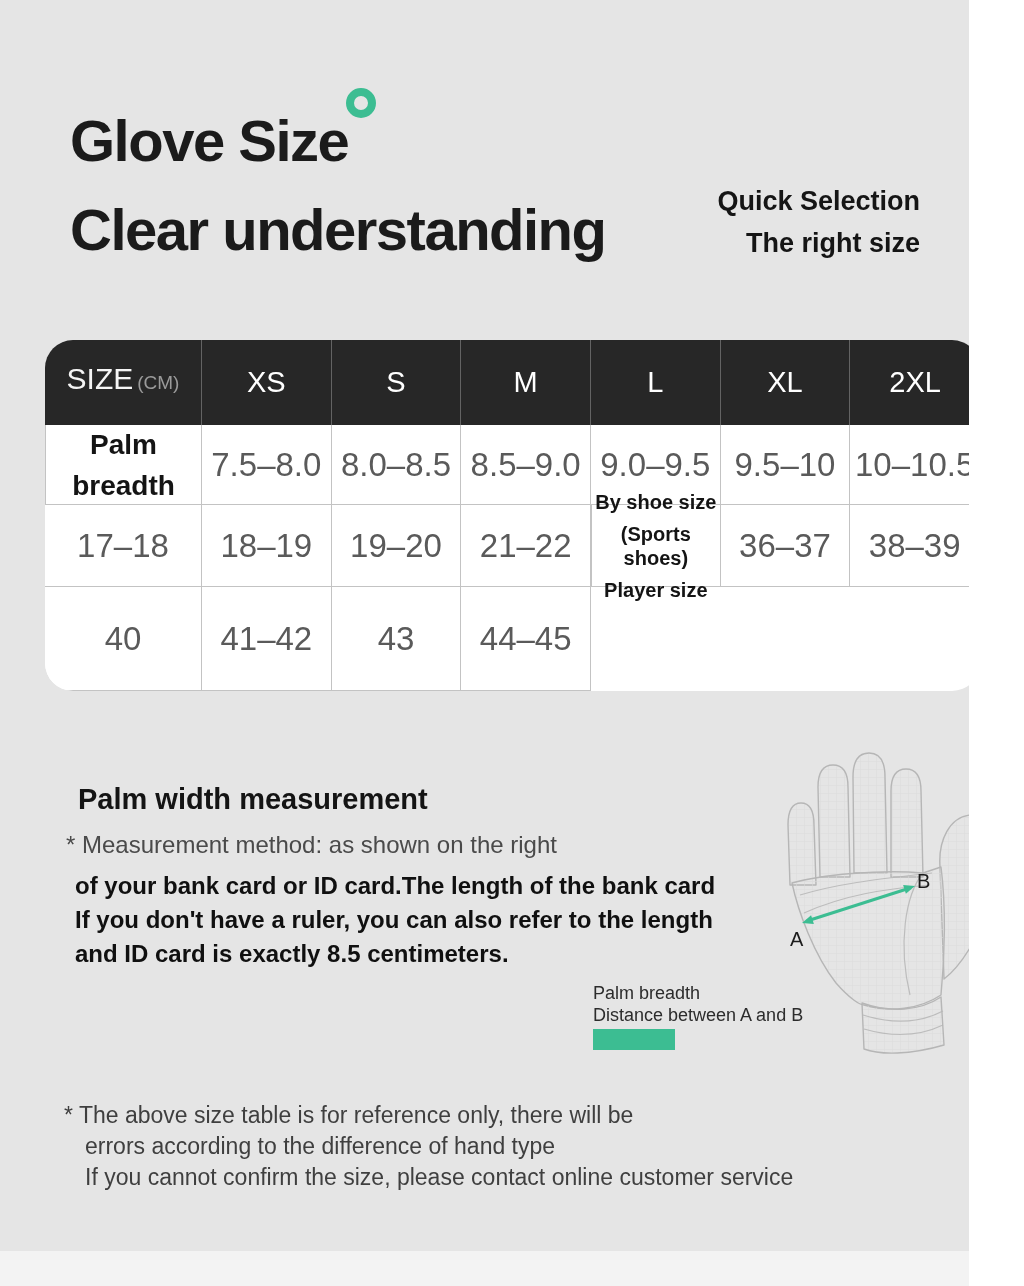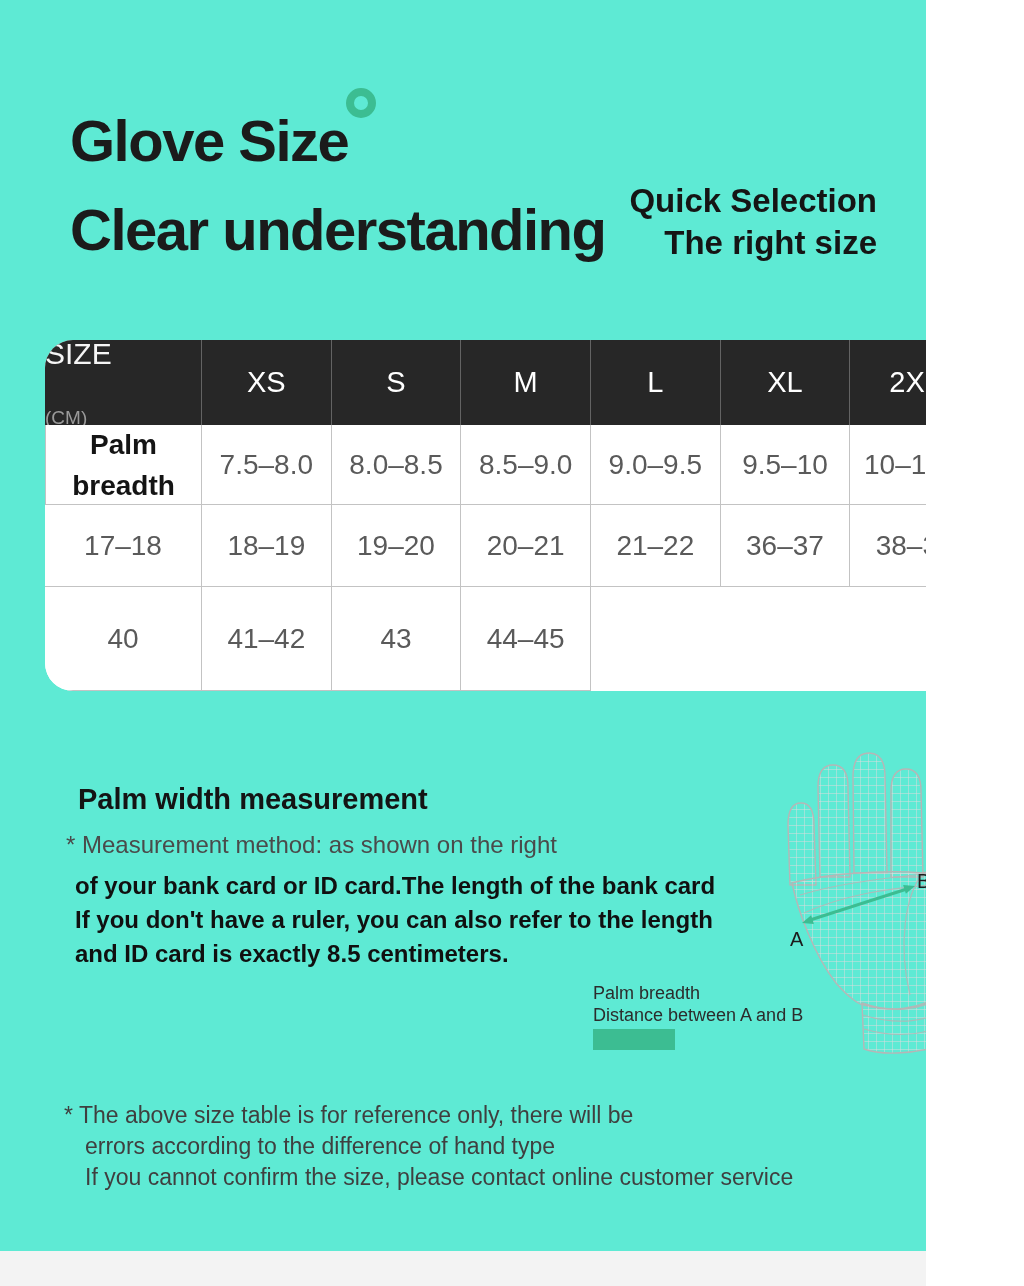--- a/index.html
+++ b/index.html
@@ -1,34 +1,34 @@
 <!DOCTYPE html>
 <html><head>
 <meta charset="utf-8">
 <style>
   html,body{margin:0;padding:0;}
   body{font-family:"Liberation Sans","DejaVu Sans",sans-serif;background:#ffffff;}
-  .page{position:relative;width:926px;height:1286px;background:#5eead4;overflow:hidden;}
+  .page{position:relative;width:926px;height:1286px;background:#e5e5e5;overflow:hidden;padding-left:43px;}
 
   
   .title{position:absolute;left:70px;top:96px;font-size:58px;font-weight:800;color:#1b1b1b;letter-spacing:-1.5px;line-height:89px;}
   .title div{white-space:nowrap;}
   .ring{position:absolute;left:346px;top:88px;width:14px;height:14px;border:8px solid #3cbd92;border-radius:50%;}
-  .tagline{position:absolute;right:49px;top:180px;text-align:right;font-size:33px;font-weight:700;color:#151515;line-height:42px;}
+  .tagline{position:absolute;right:49px;top:180px;text-align:right;font-size:27px;font-weight:700;color:#151515;line-height:42px;}
 
   
   .size-table{position:absolute;left:45px;top:340px;width:935px;border-radius:28px;overflow:hidden;background:#fff;}
   .size-grid{display:grid;grid-template-columns:157px repeat(6,1fr);grid-template-rows:85px 80px 82px 104px;}
   .cell{display:flex;align-items:center;justify-content:center;text-align:center;box-sizing:border-box;}
   .hcell{background:#272727;color:#ffffff;font-size:29px;font-weight:500;border-right:1px solid rgba(255,255,255,0.28);}
   .hcell.last{border-right:none;}
-  .hcell-size{flex-direction:column;align-items:baseline;gap:4px;}
+  .hcell-size{flex-direction:row;align-items:baseline;gap:4px;}
   .hcell-size .sz{font-size:30px;font-weight:500;color:#f5f5f5;}
   .hcell-size .cm{font-size:19px;color:#9a9a9a;margin-top:32px;}
-  .bcell{background:#ffffff;border-right:1px solid #c3c3c3;border-bottom:1px solid #c3c3c3;color:#5a5a5a;font-size:28px;}
+  .bcell{background:#ffffff;border-right:1px solid #c3c3c3;border-bottom:1px solid #c3c3c3;color:#5a5a5a;font-size:33px;}
   .bcell.first{border-left:1px solid #c3c3c3;}
   .rowlabel{flex-direction:column;color:#141414;font-weight:700;font-size:28px;line-height:33px;gap:8px;}
   .rowlabel.small{font-size:20px;line-height:24px;font-weight:700;}
 
   
   .meas-heading{position:absolute;left:78px;top:783px;font-size:29px;font-weight:700;color:#141414;}
   .meas-note{position:absolute;left:66px;top:831px;font-size:24px;color:#4a4a4a;}
   .meas-body{position:absolute;left:75px;top:869px;font-size:24px;font-weight:700;color:#101010;line-height:34px;}
   .meas-body div{white-space:nowrap;}
 
@@ -88,23 +88,27 @@
       <div class="cell bcell">7.5–8.0</div>
       <div class="cell bcell">8.0–8.5</div>
       <div class="cell bcell">8.5–9.0</div>
       <div class="cell bcell">9.0–9.5</div>
       <div class="cell bcell">9.5–10</div>
       <div class="cell bcell">10–10.5</div>
 
       <div class="cell bcell">17–18</div>
       <div class="cell bcell">18–19</div>
       <div class="cell bcell">19–20</div>
-      <div class="cell bcell">20–21</div>
       <div class="cell bcell">21–22</div>
 
+      <div class="cell bcell first rowlabel small">
+        <span>By shoe size</span>
+        <span>(Sports shoes)</span>
+        <span>Player size</span>
+      </div>
       <div class="cell bcell">36–37</div>
       <div class="cell bcell">38–39</div>
       <div class="cell bcell">40</div>
       <div class="cell bcell">41–42</div>
       <div class="cell bcell">43</div>
       <div class="cell bcell">44–45</div>
     </div>
   </div>
 
   <div class="meas-heading">Palm width measurement</div>

